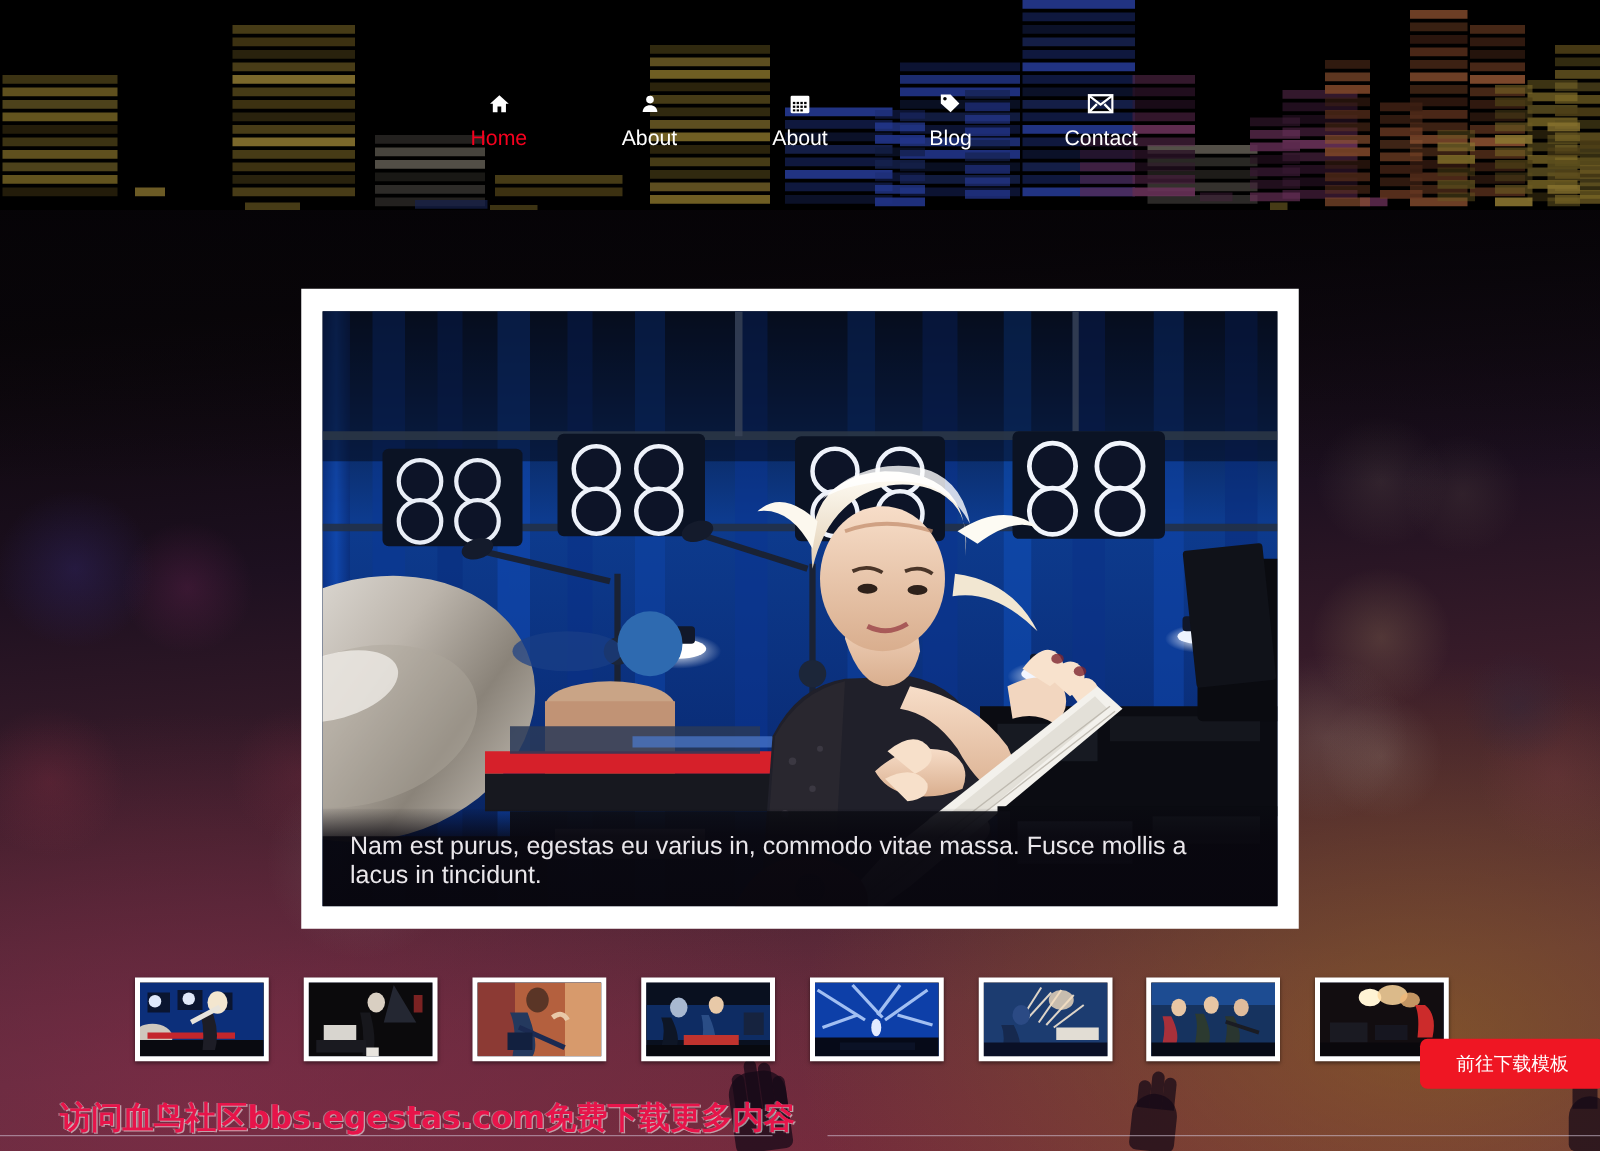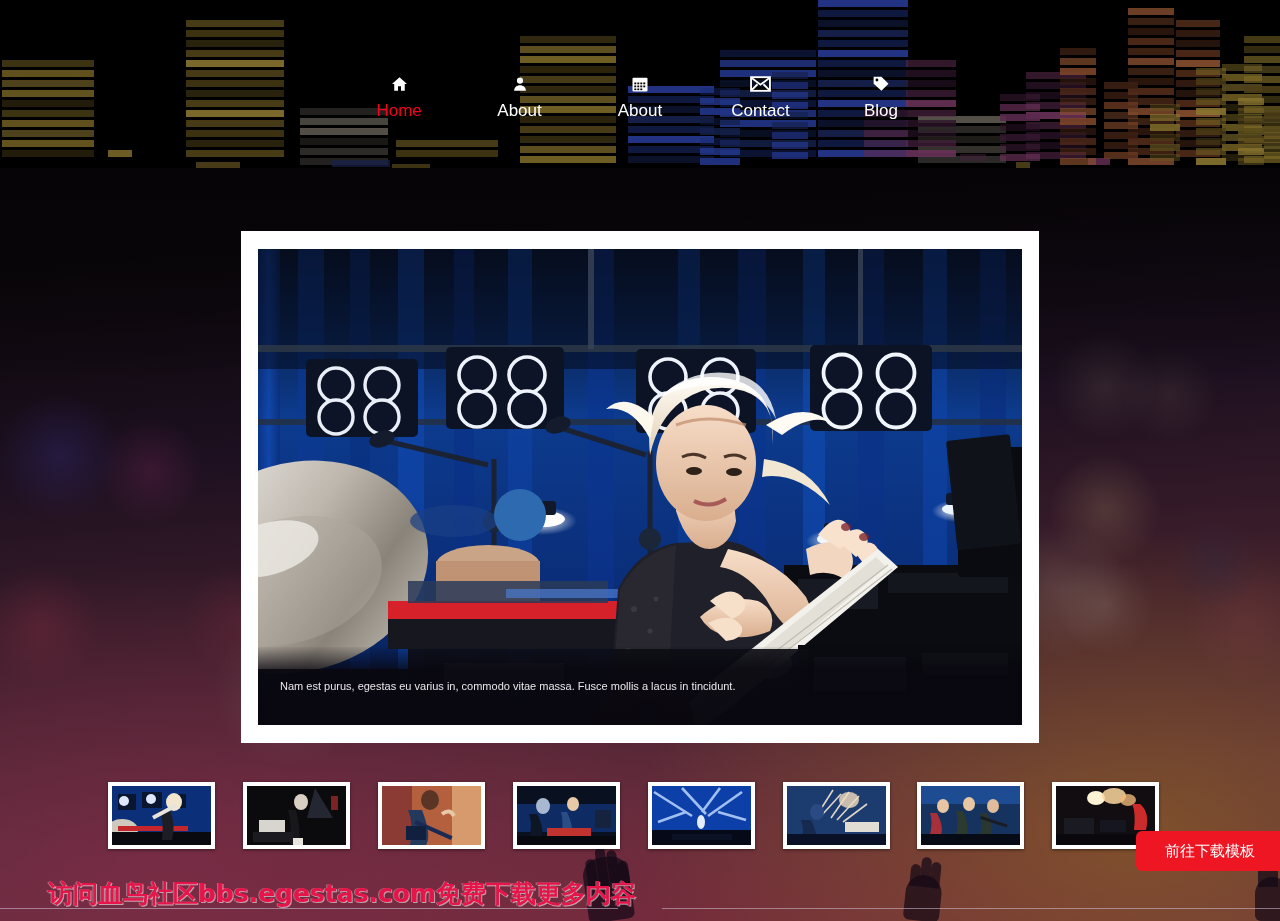--- a/index.html
+++ b/index.html
@@ -73,21 +73,21 @@
   #hero-img {
     position:absolute; left:17px; top:18px; width:764px; height:476px;
     overflow:hidden; background:#0b1428;
   }
   #hero-caption {
     position:absolute; left:0; bottom:0; width:764px; height:78px;
     background:linear-gradient(180deg, rgba(8,6,14,0.05) 0%, rgba(8,6,14,0.72) 28%, rgba(8,6,14,0.86) 100%);
     padding:10px 22px 0 22px; z-index:4;
   }
   #hero-caption .cap-title { font-size:14px; font-weight:bold; color:#ffffff; letter-spacing:0.2px;}
-  #hero-caption .cap-desc { font-size:11px; color:#e9e6ea; margin-top:23px; }
+  #hero-caption .cap-desc { font-size:20px; color:#e9e6ea; margin-top:9px; }
 
   
   #thumbs { position:absolute; left:0; top:782px; width:1280px; height:68px; z-index:6; }
   .thumb {
     position:absolute; top:0; width:107px; height:67px;
     background:#ffffff; padding:4px; cursor:pointer;
     box-shadow:0 1px 3px rgba(0,0,0,0.5);
   }
   .thumb .ti { width:99px; height:59px; overflow:hidden; position:relative; background:#12162a; }
 
@@ -472,35 +472,35 @@
             <rect x="16.4" y="14" width="2.6" height="2.4" fill="#000"></rect>
           <rect x="4.4" y="18" width="2.6" height="2.2" fill="#000"></rect>
             <rect x="8.4" y="18" width="2.6" height="2.2" fill="#000"></rect>
           <rect x="12.4" y="18" width="2.6" height="2.2" fill="#000"></rect>
         </svg>
       </span>
       <span class="nav-lbl">About</span>
     </a>
     <a class="nav-item" href="#">
       <span class="nav-ico">
+        <svg width="20" height="18" viewBox="0 0 24 24" fill="#fff">
+          <path d="M2.2 2.2h10.4L22 11.6l-9.4 9.4L2.2 11.6z"></path>
+          <circle cx="6.6" cy="6.6" r="1.9" fill="#000"></circle>
+        </svg>
+      </span>
+      <span class="nav-lbl">Blog</span>
+    </a>
+    <a class="nav-item" href="#">
+      <span class="nav-ico">
         <svg width="21" height="16" viewBox="0 0 24 18" fill="none" stroke="#fff" stroke-width="2.1">
           <rect x="1.2" y="1.2" width="21.6" height="15.6"></rect>
           <path d="M1.6 1.8 12 9.8 22.4 1.8M1.6 16.4 8.6 9.3M22.4 16.4 15.4 9.3"></path>
         </svg>
       </span>
       <span class="nav-lbl">Contact</span>
-    </a>
-    <a class="nav-item" href="#">
-      <span class="nav-ico">
-        <svg width="20" height="18" viewBox="0 0 24 24" fill="#fff">
-          <path d="M2.2 2.2h10.4L22 11.6l-9.4 9.4L2.2 11.6z"></path>
-          <circle cx="6.6" cy="6.6" r="1.9" fill="#000"></circle>
-        </svg>
-      </span>
-      <span class="nav-lbl">Blog</span>
     </a>
   </div>
 </div>
 
 <div id="hero-frame">
   <div id="hero-img">
     <svg width="764" height="476" viewBox="0 0 764 476" preserveAspectRatio="none">
       <defs>
         <linearGradient id="bd" x1="0" y1="0" x2="0" y2="1">
           <stop offset="0" stop-color="#071020"></stop>

